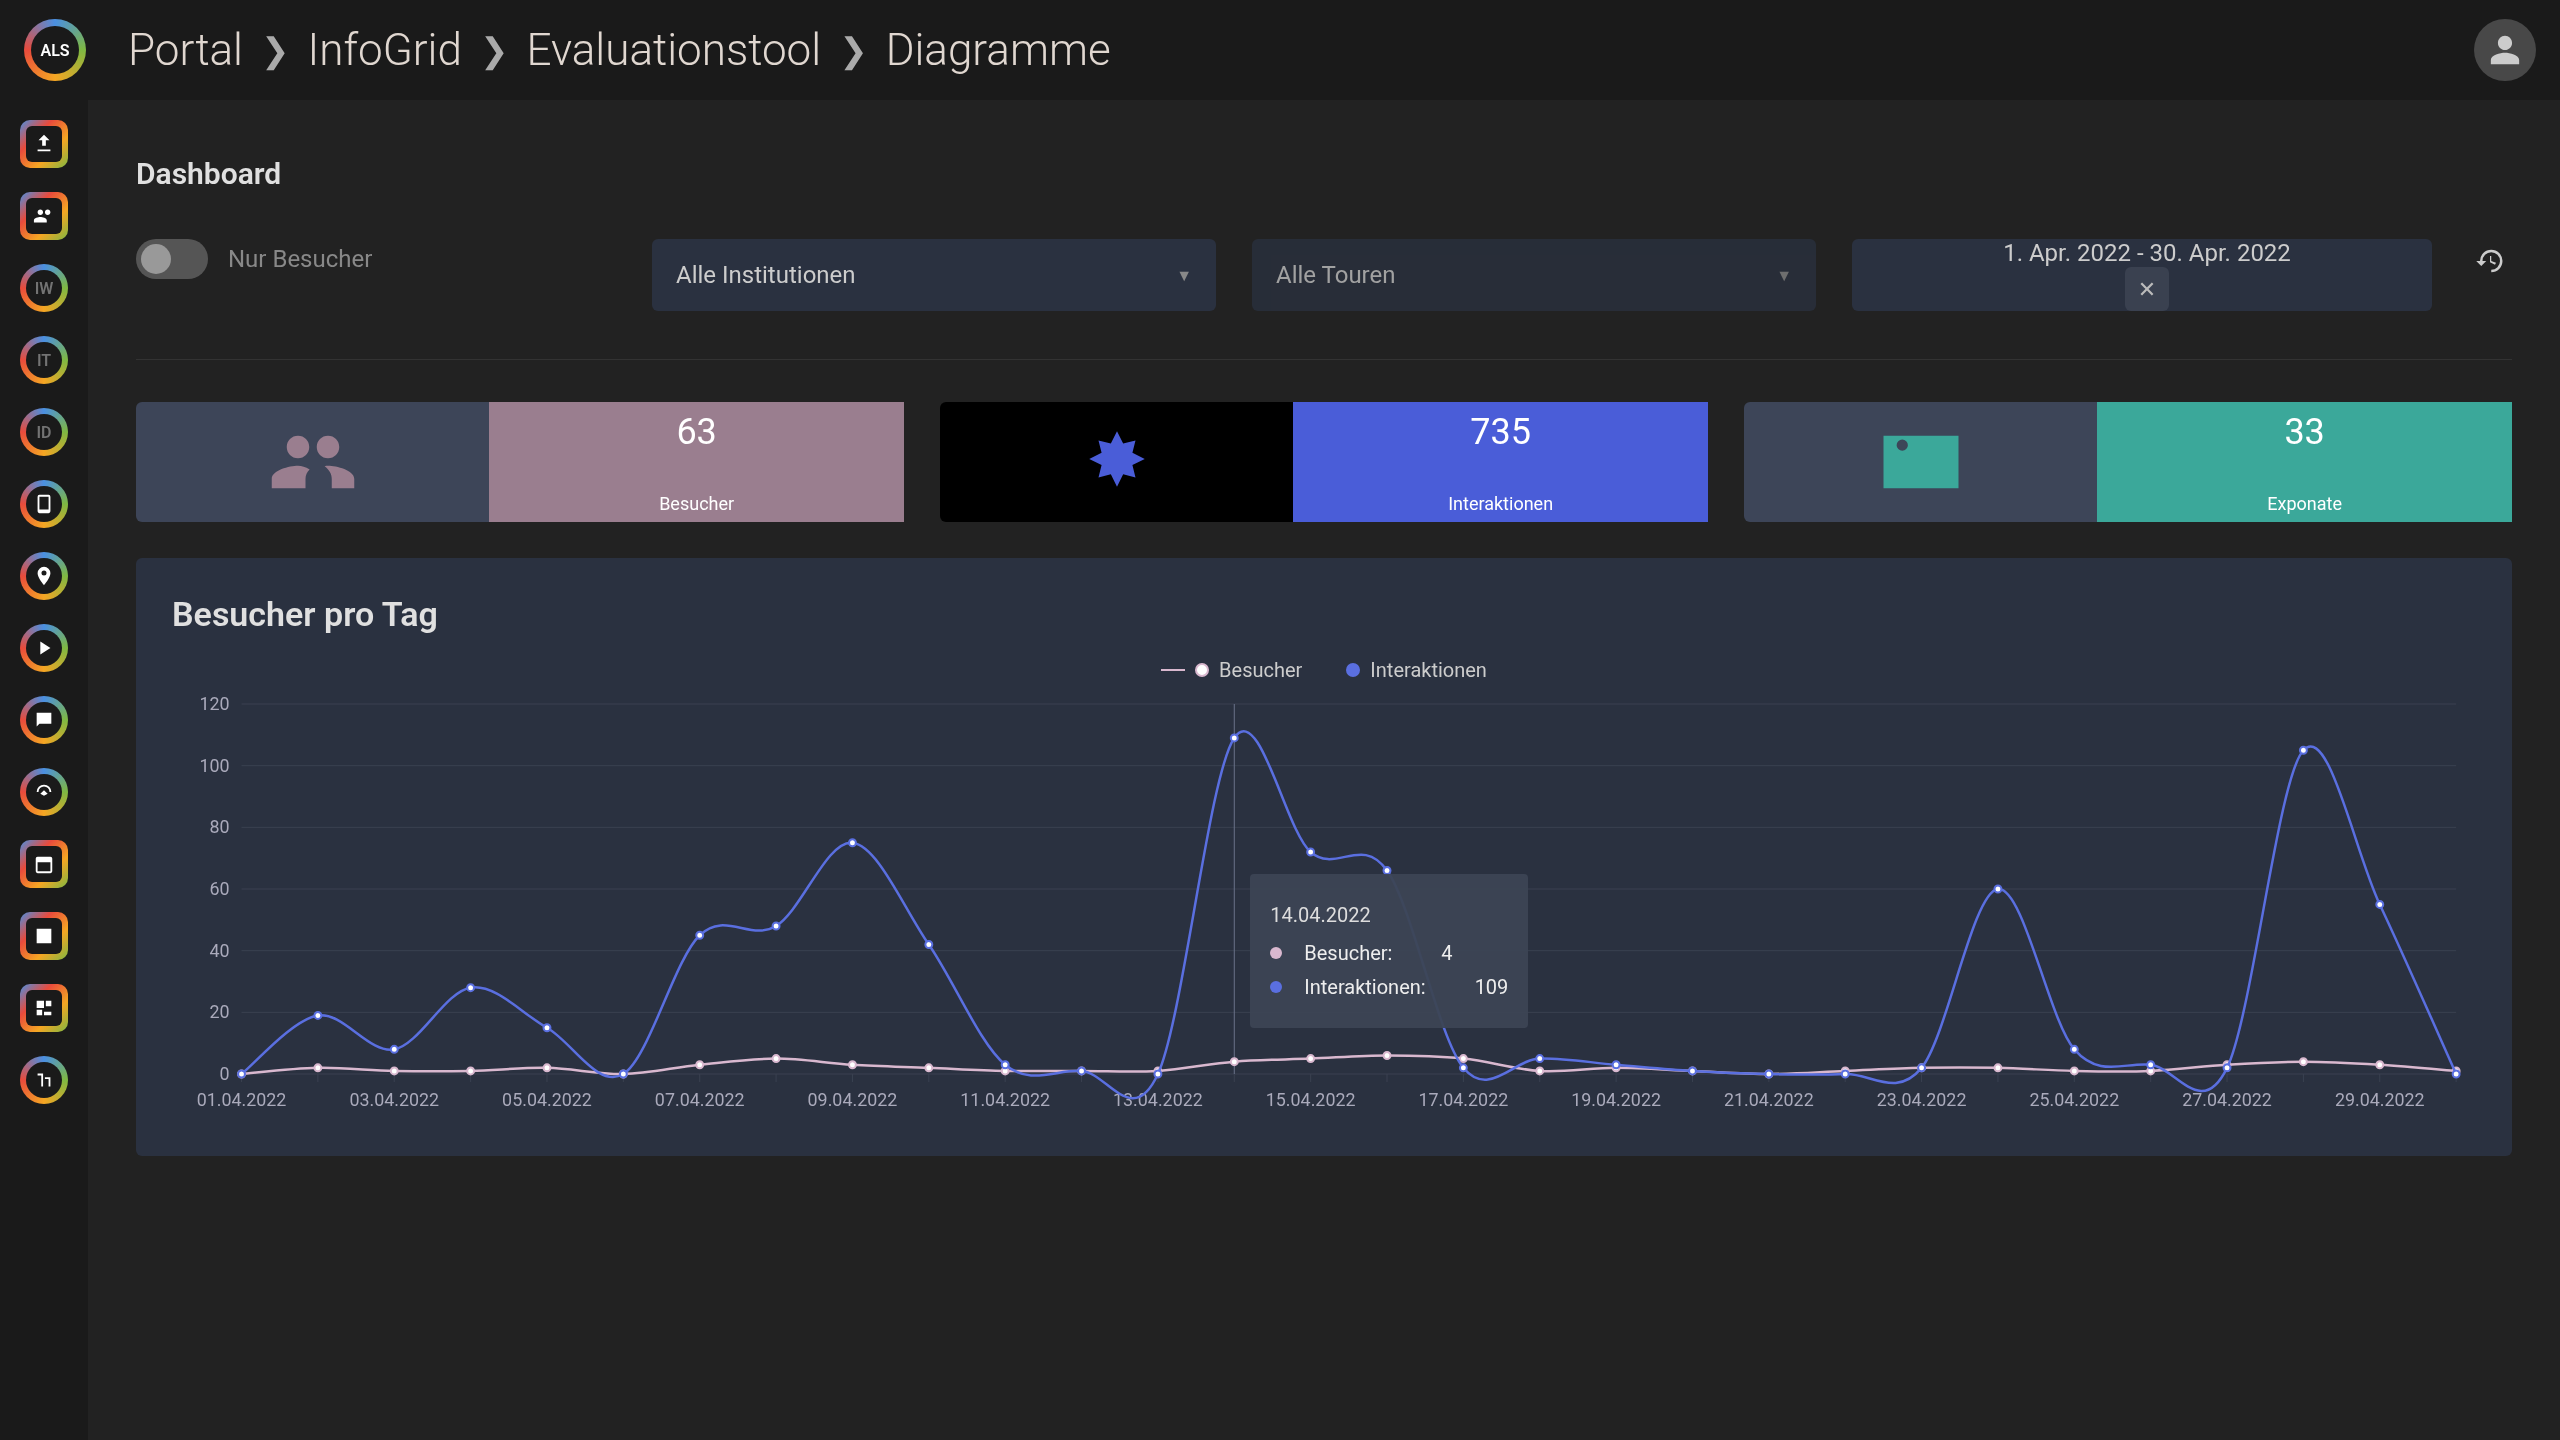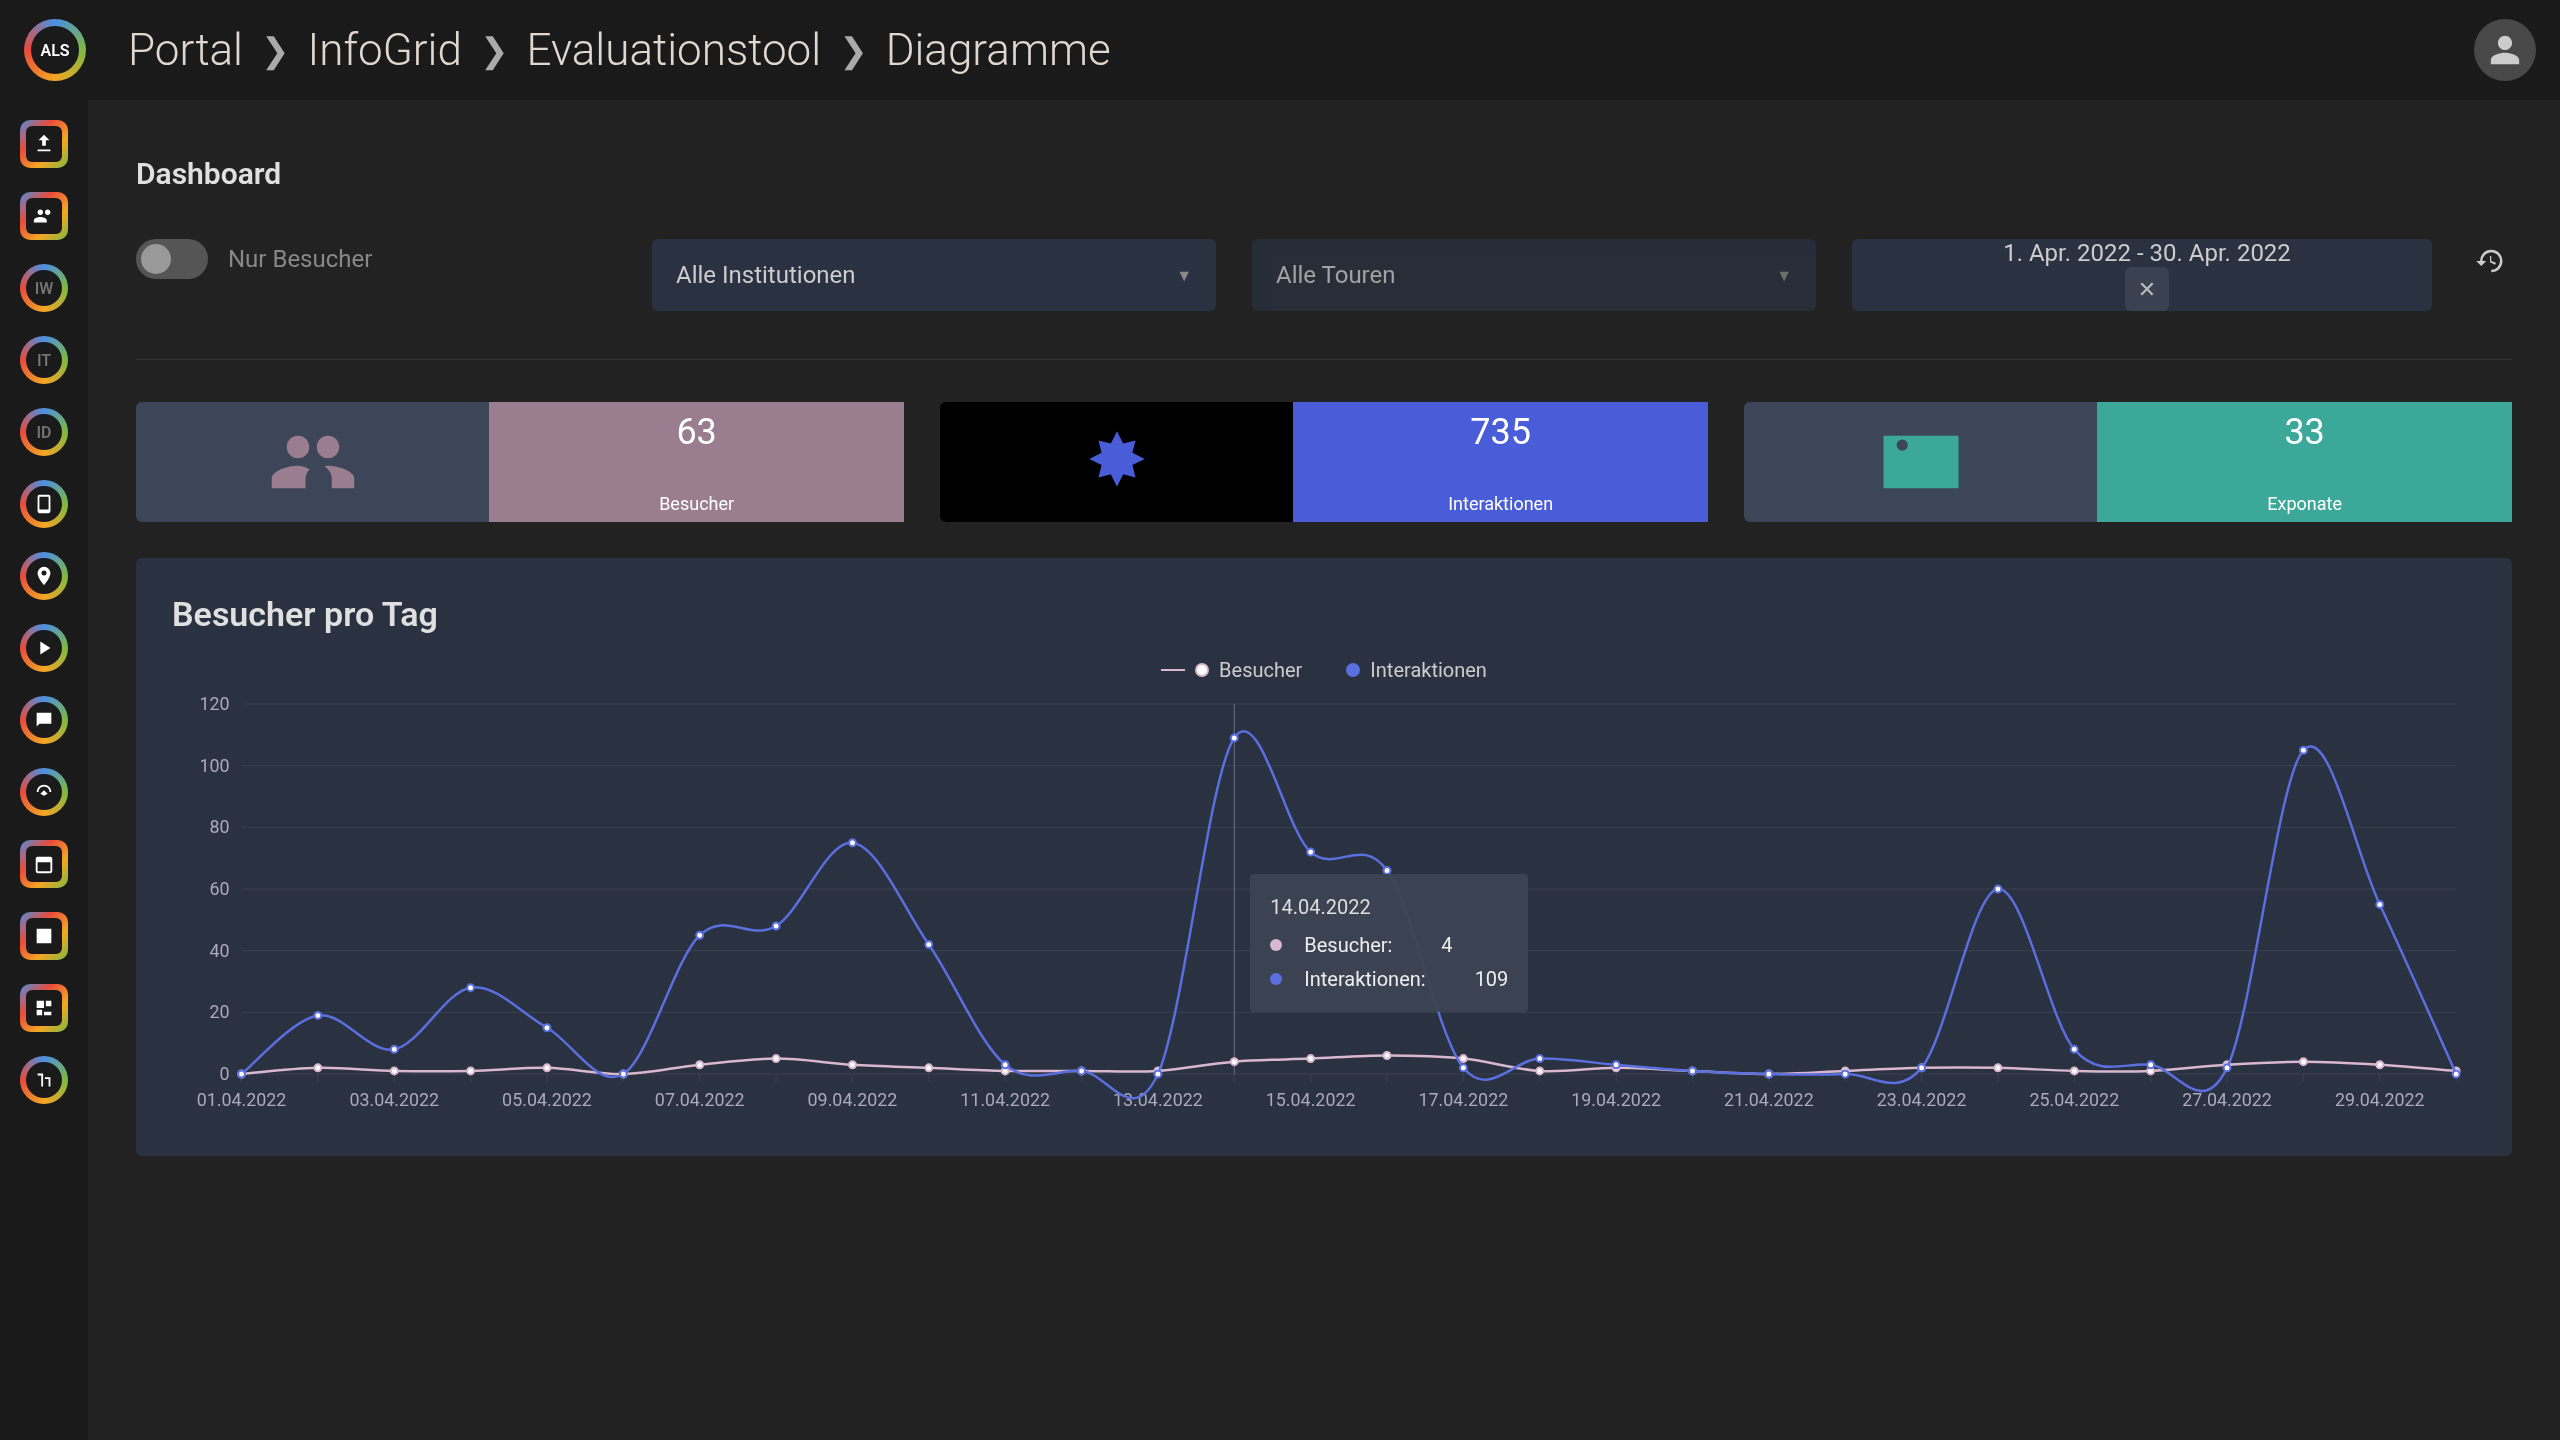--- a/index.html
+++ b/index.html
@@ -70,21 +70,21 @@
 .chart-panel { background: #2a3140; border-radius: 6px; padding: 36px 36px 32px 36px; }
 .chart-title { font-size: 34px; font-weight: 600; color: #e0e0e0; margin-bottom: 24px; }
 .legend { display: flex; gap: 44px; justify-content: center; font-size: 20px; color: #ccc; margin-bottom: 12px; }
 .legend .item { display: flex; align-items: center; gap: 10px; }
 .legend .dot { width: 14px; height: 14px; border-radius: 50%; }
 .legend .dash { width: 24px; height: 2px; }
 .chart-area { position: relative; height: 430px; }
 .chart-area svg { width: 100%; height: 100%; }
 .axis-text { fill: #aab; font-size: 18px; }
 .grid-line { stroke: #3a4150; stroke-width: 1; }
-.tooltip { position: absolute; background: rgba(60,68,84,.95); padding: 16px 20px; border-radius: 4px; font-size: 20px; line-height: 1.7; }
+.tooltip { position: absolute; background: rgba(60,68,84,.95); padding: 24px 20px; border-radius: 4px; font-size: 20px; line-height: 1.7; }
 .tooltip .tdate { color: #ddd; margin-bottom: 4px; }
 .tooltip .trow { display: flex; align-items: center; gap: 22px; color: #eee; }
 .tooltip .tdot { width: 12px; height: 12px; border-radius: 50%; }
 </style>
 </head>
 <body>
 
 <div class="header">
   <div class="logo">
     <div class="logo-inner">ALS</div>

